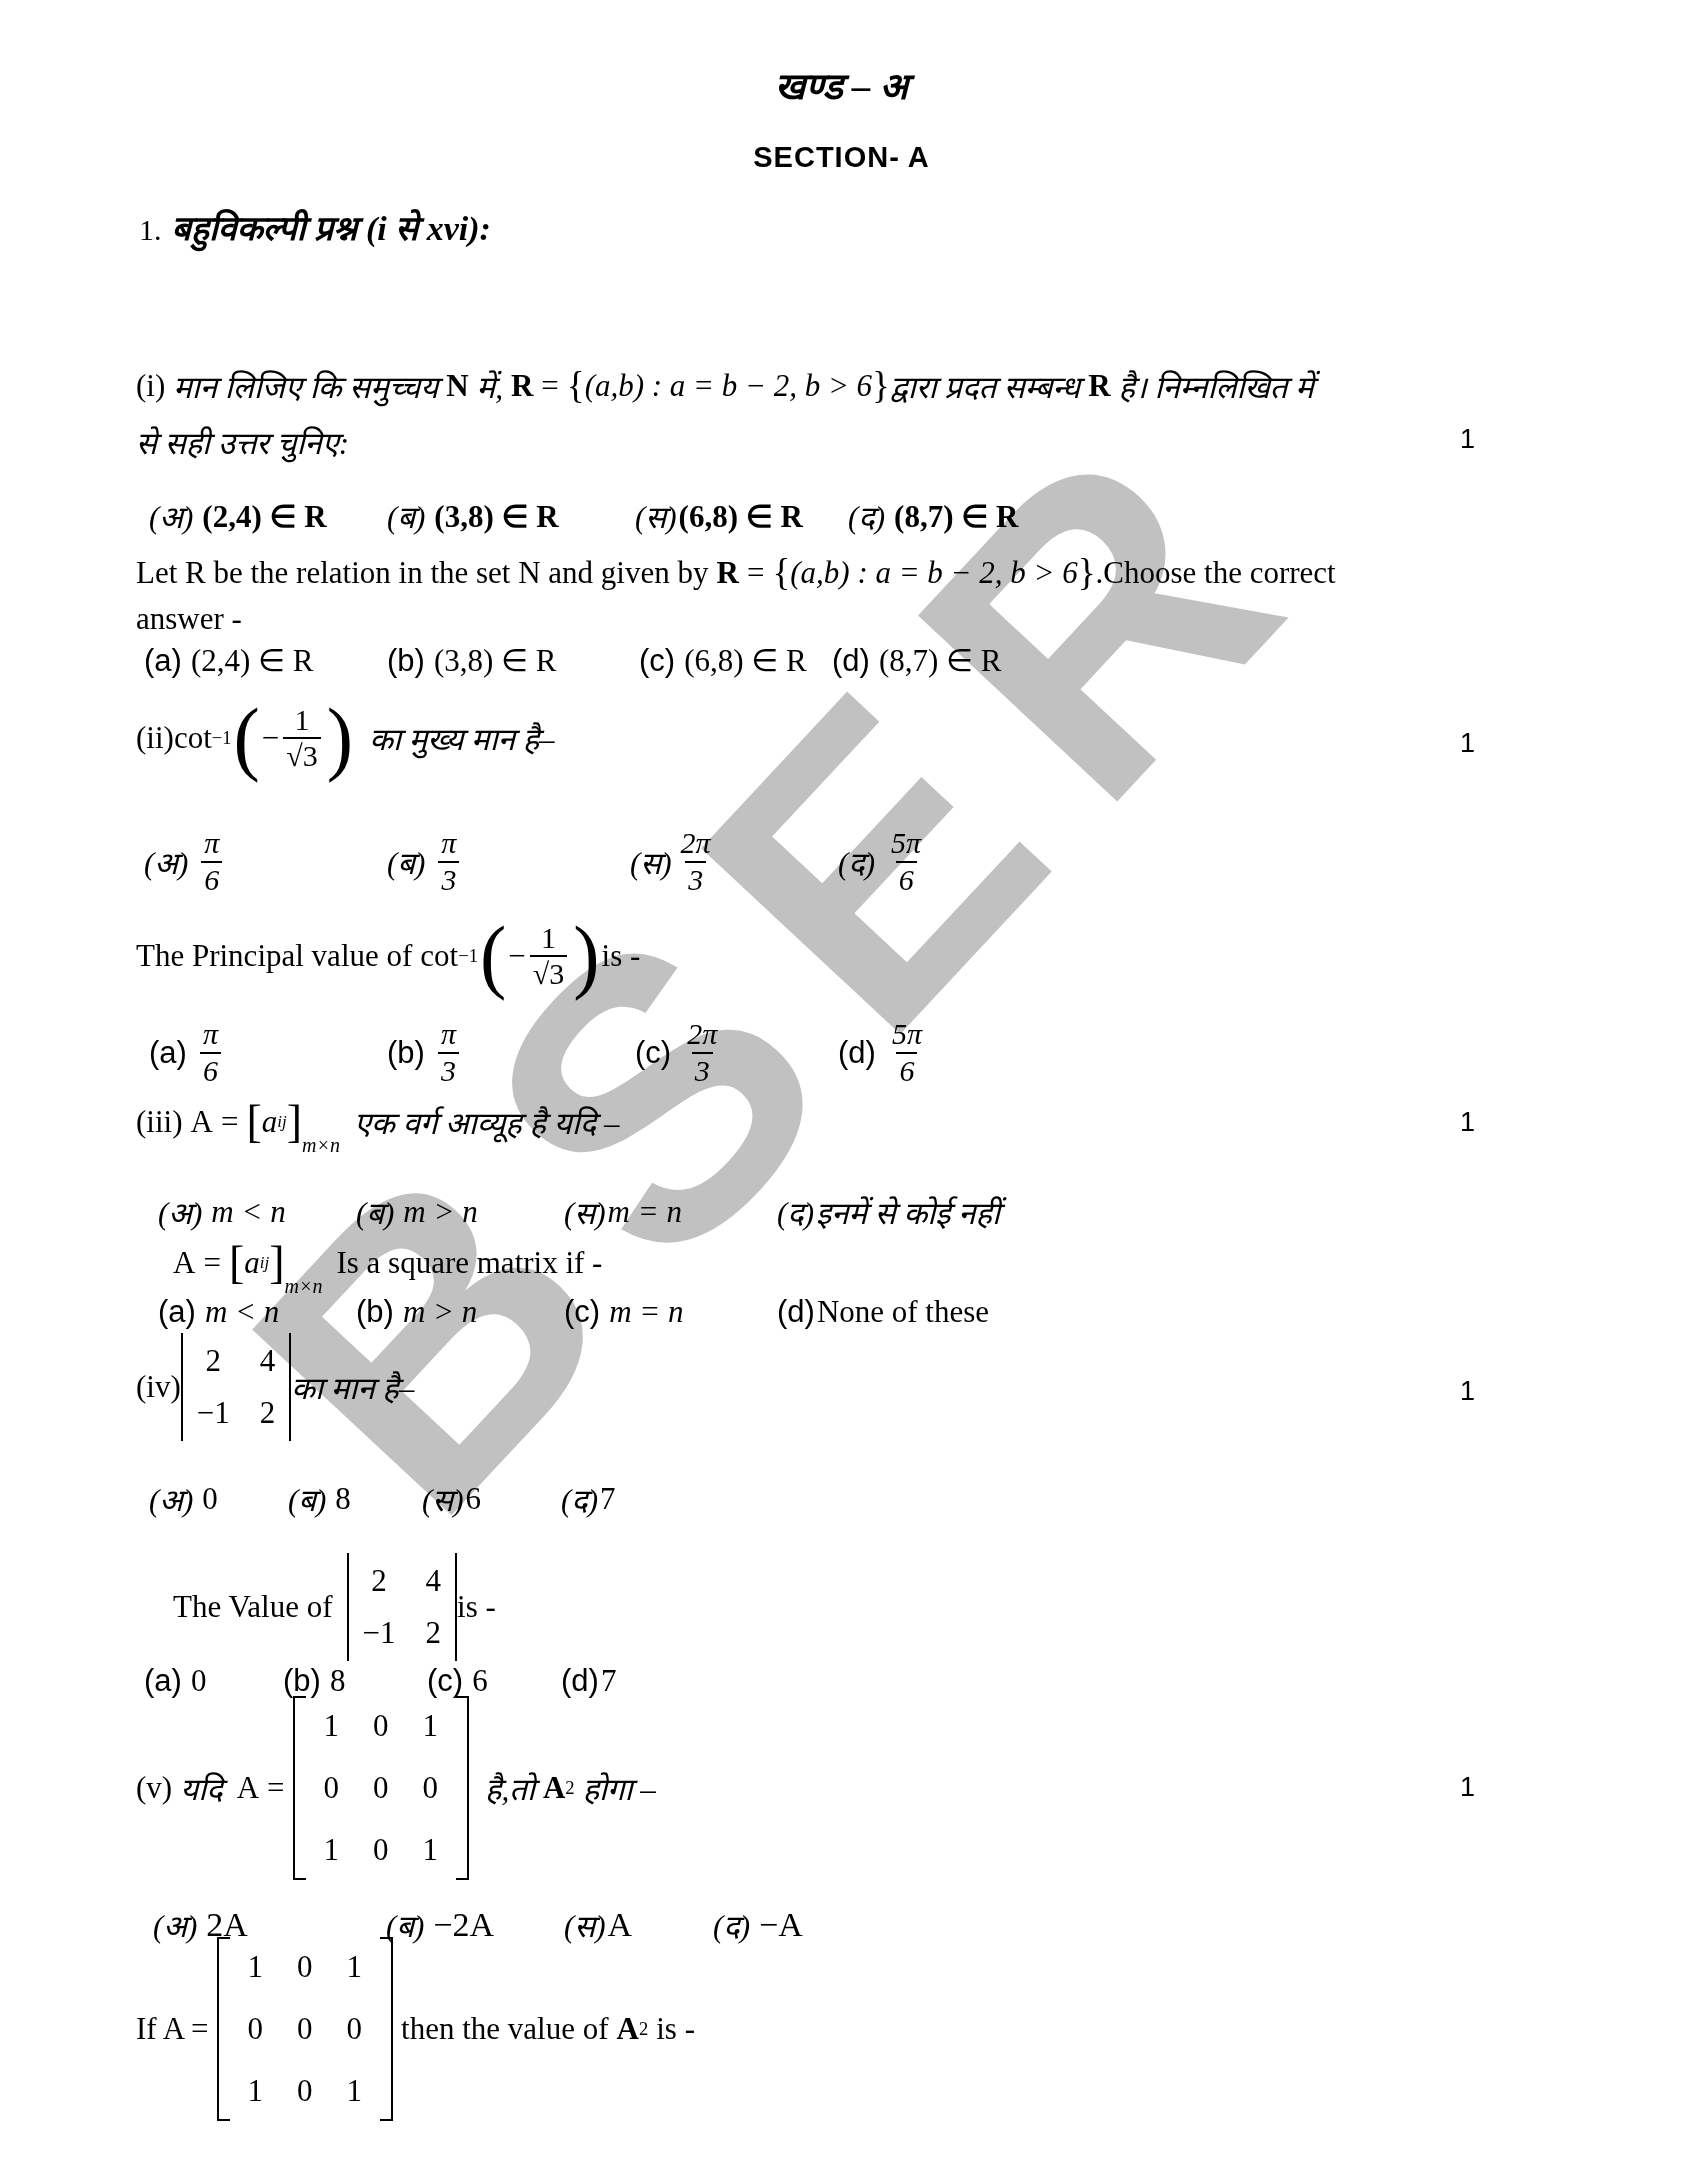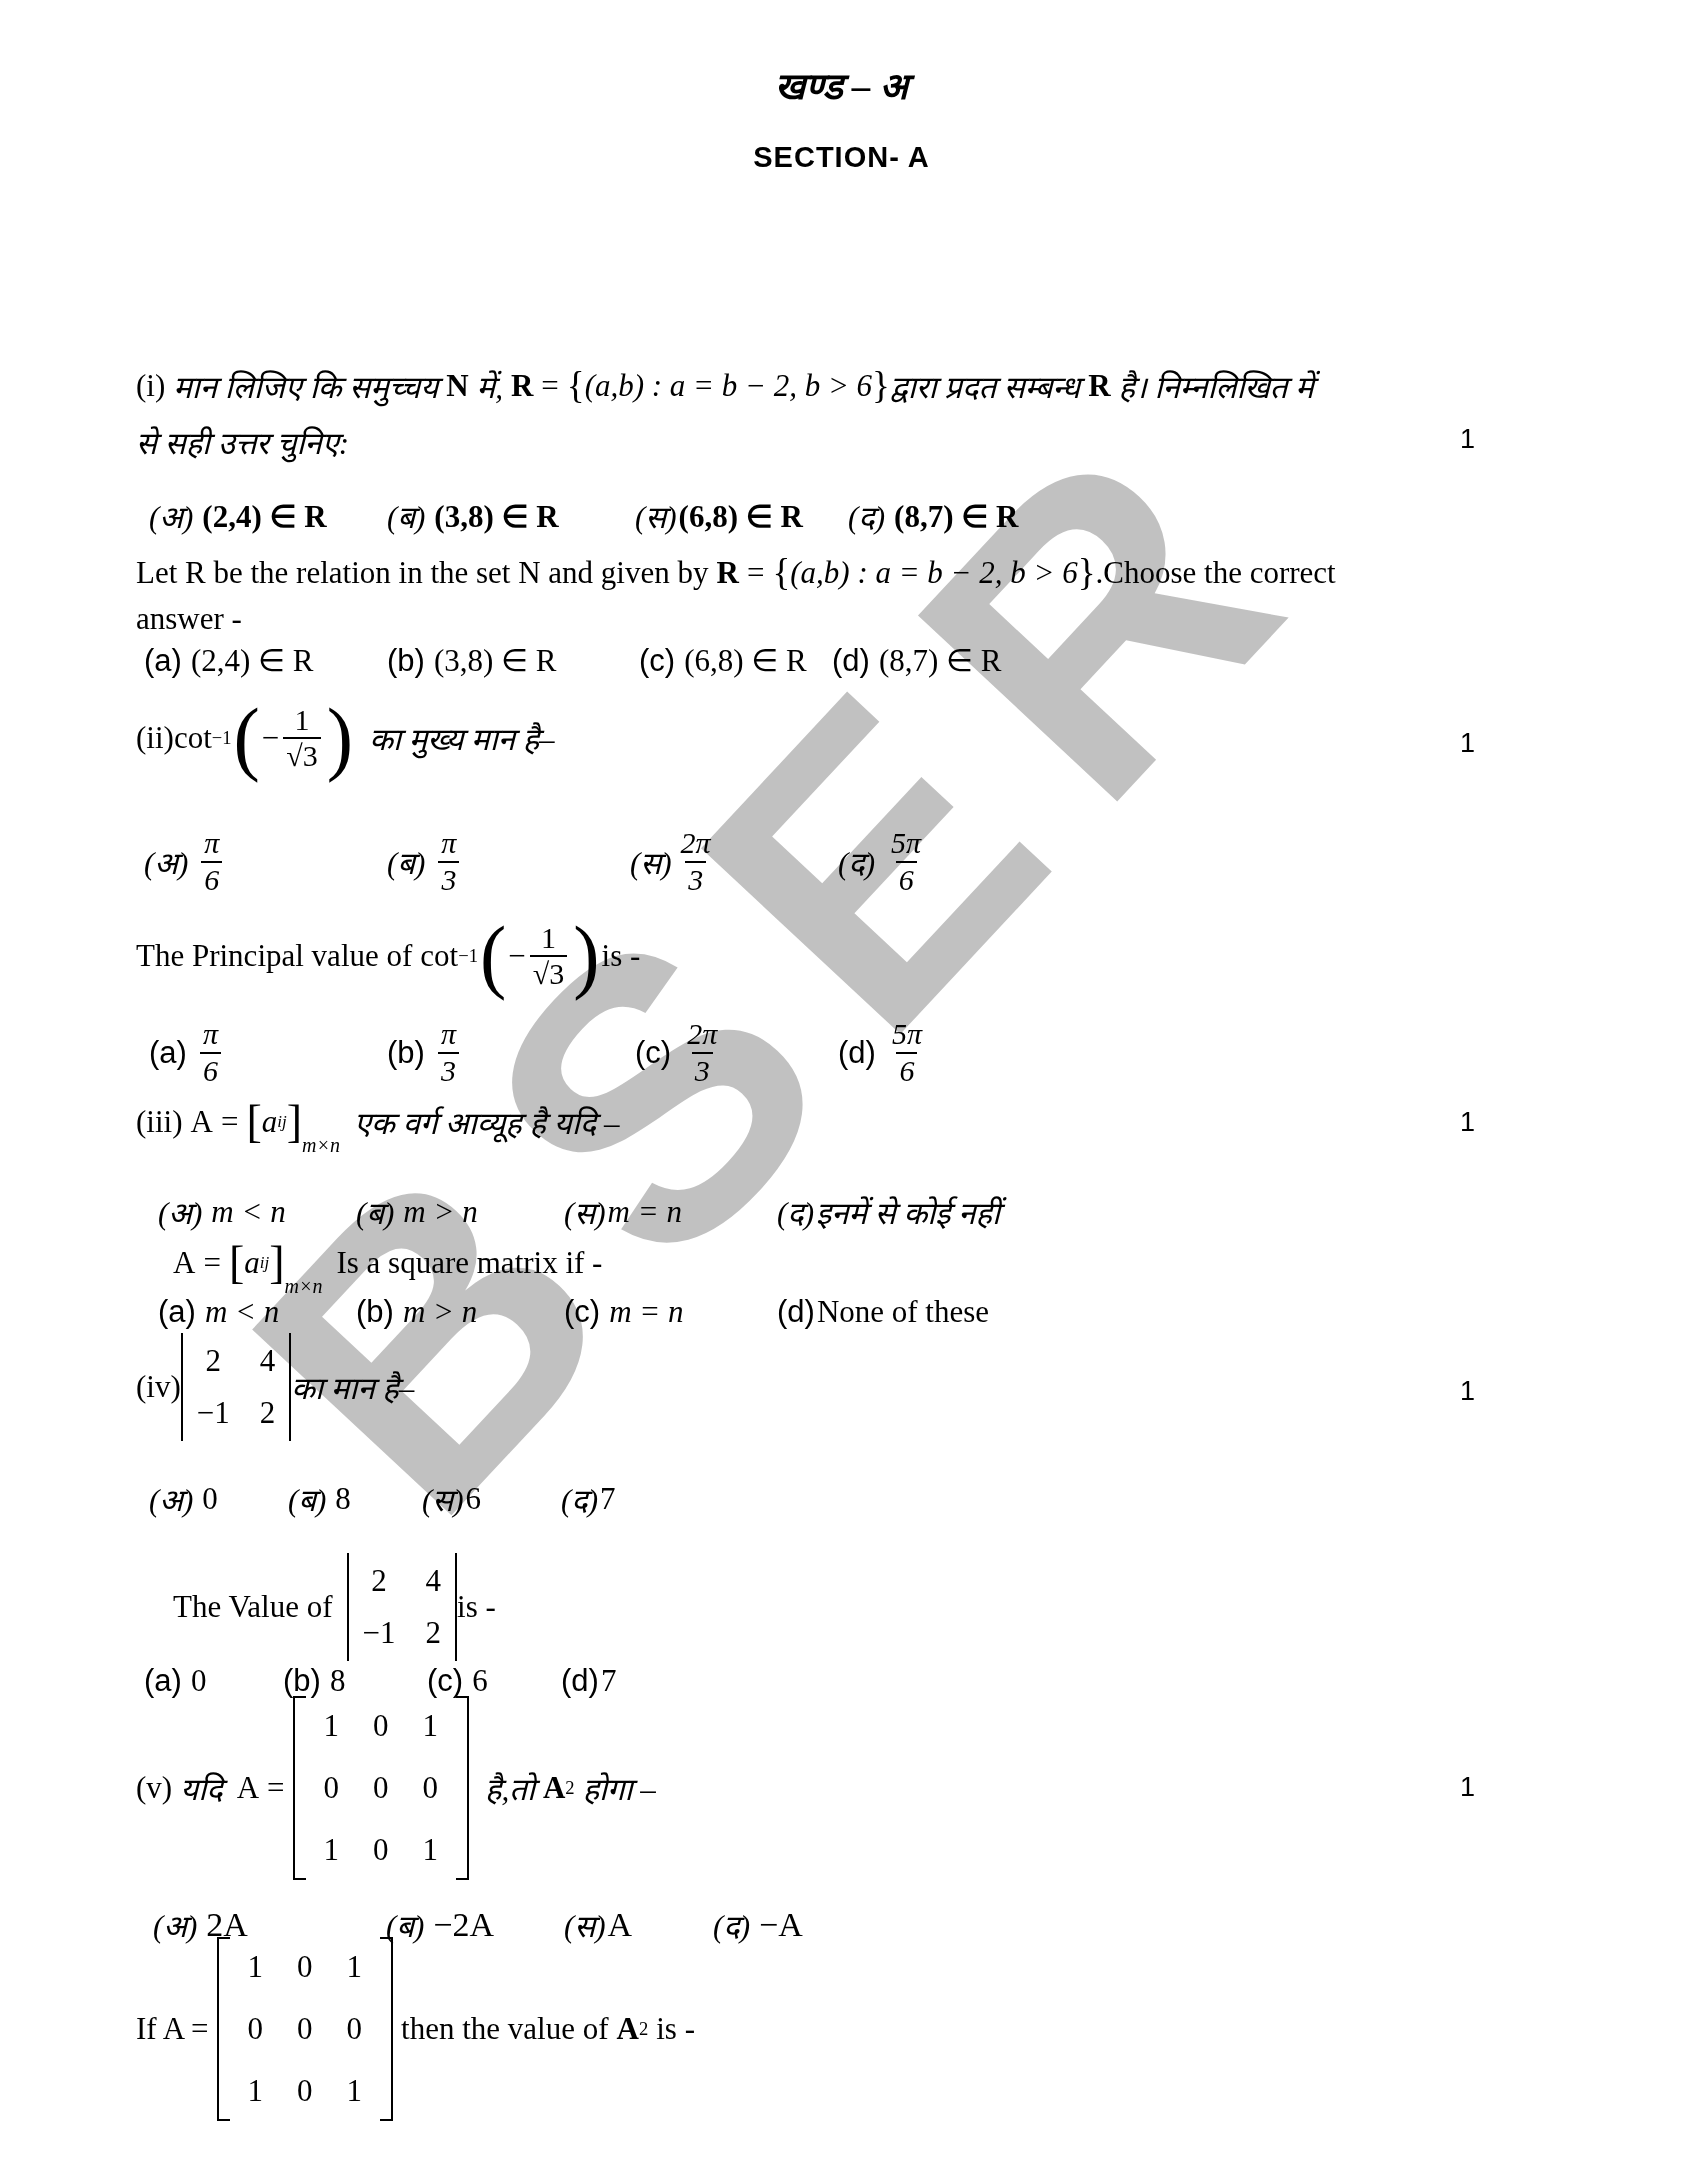--- a/index.html
+++ b/index.html
@@ -72,20 +72,23 @@
 </style>
 </head>
 <body>
 
 <div class="page">
 
   <div class="watermark">BSER</div>
 
   <div class="t center khand hi">खण्ड – अ</div>
   <div class="t center section sans">SECTION- A</div>
+  <div class="t q1title">
+    <span class="no">1.</span><span class="tt hi">बहुविकल्पी प्रश्न (i से xvi):</span>
+  </div>
 
   <div class="row" style="left:136px; top:364px;">
     <span>(i)</span>
     <span class="hi gapS">मान लिजिए कि समुच्चय</span>
     <span class="bold gapS">N</span>
     <span class="hi gapS">में,</span>
     <span class="bold gapS">R</span>
     <span class="gapS">=</span>
     <span class="gapS" style="font-size:1.2em">{</span>
     <span class="it">(a,b) : a = b − 2, b &gt; 6</span>

